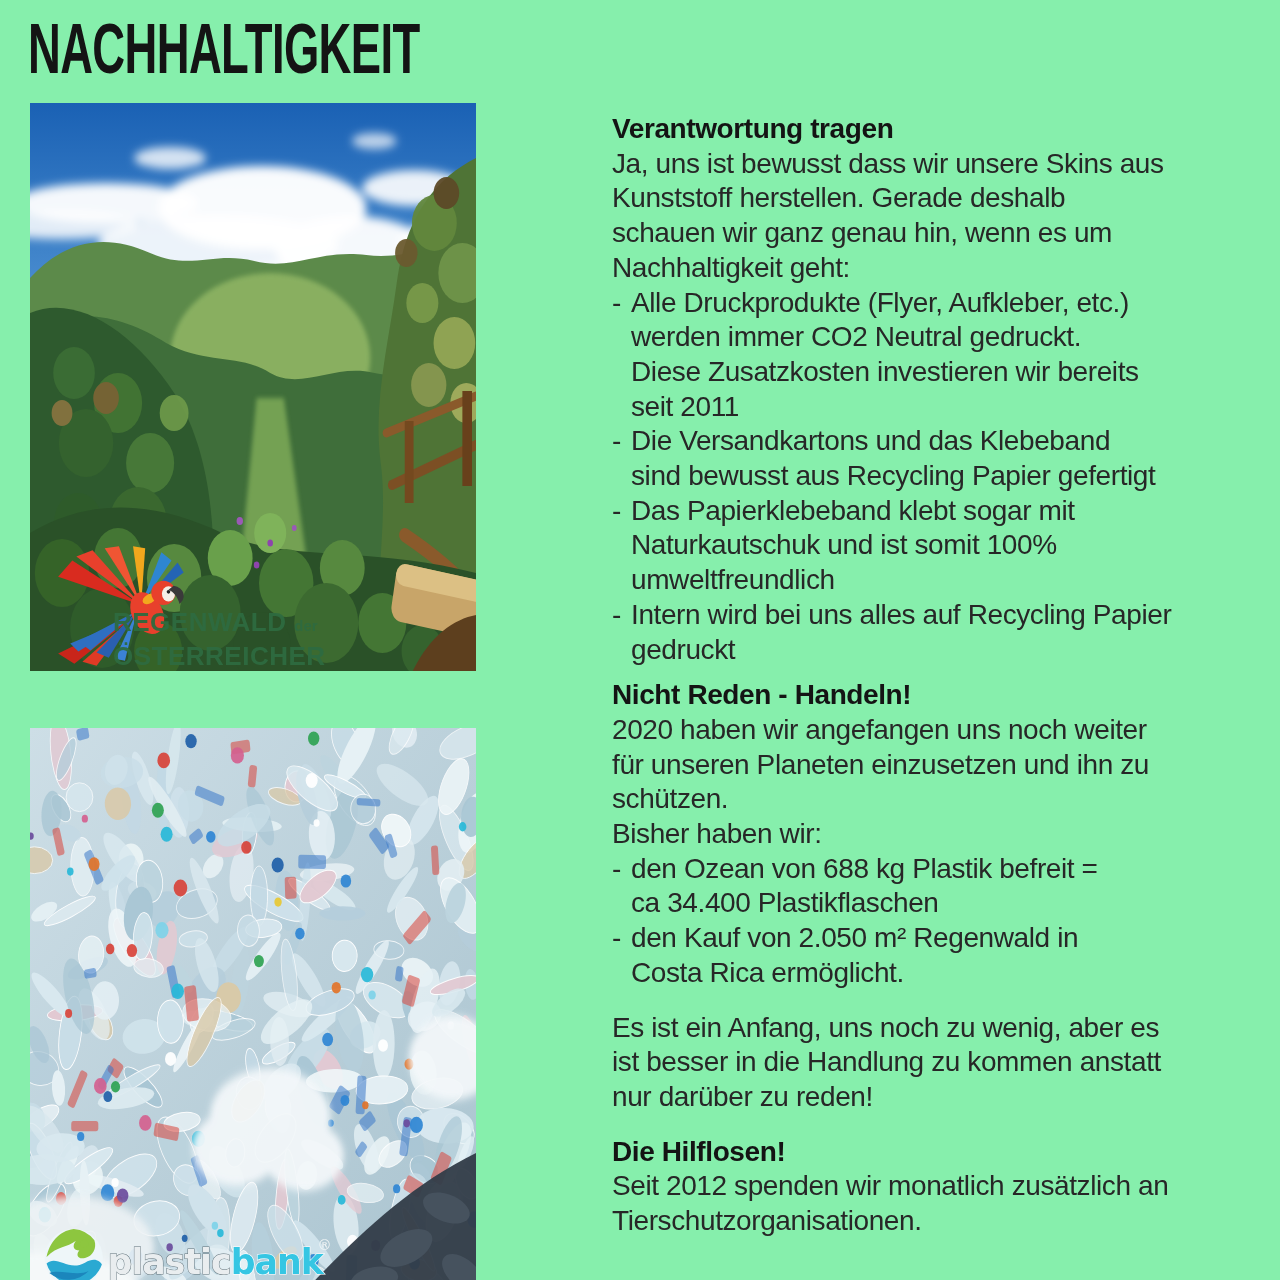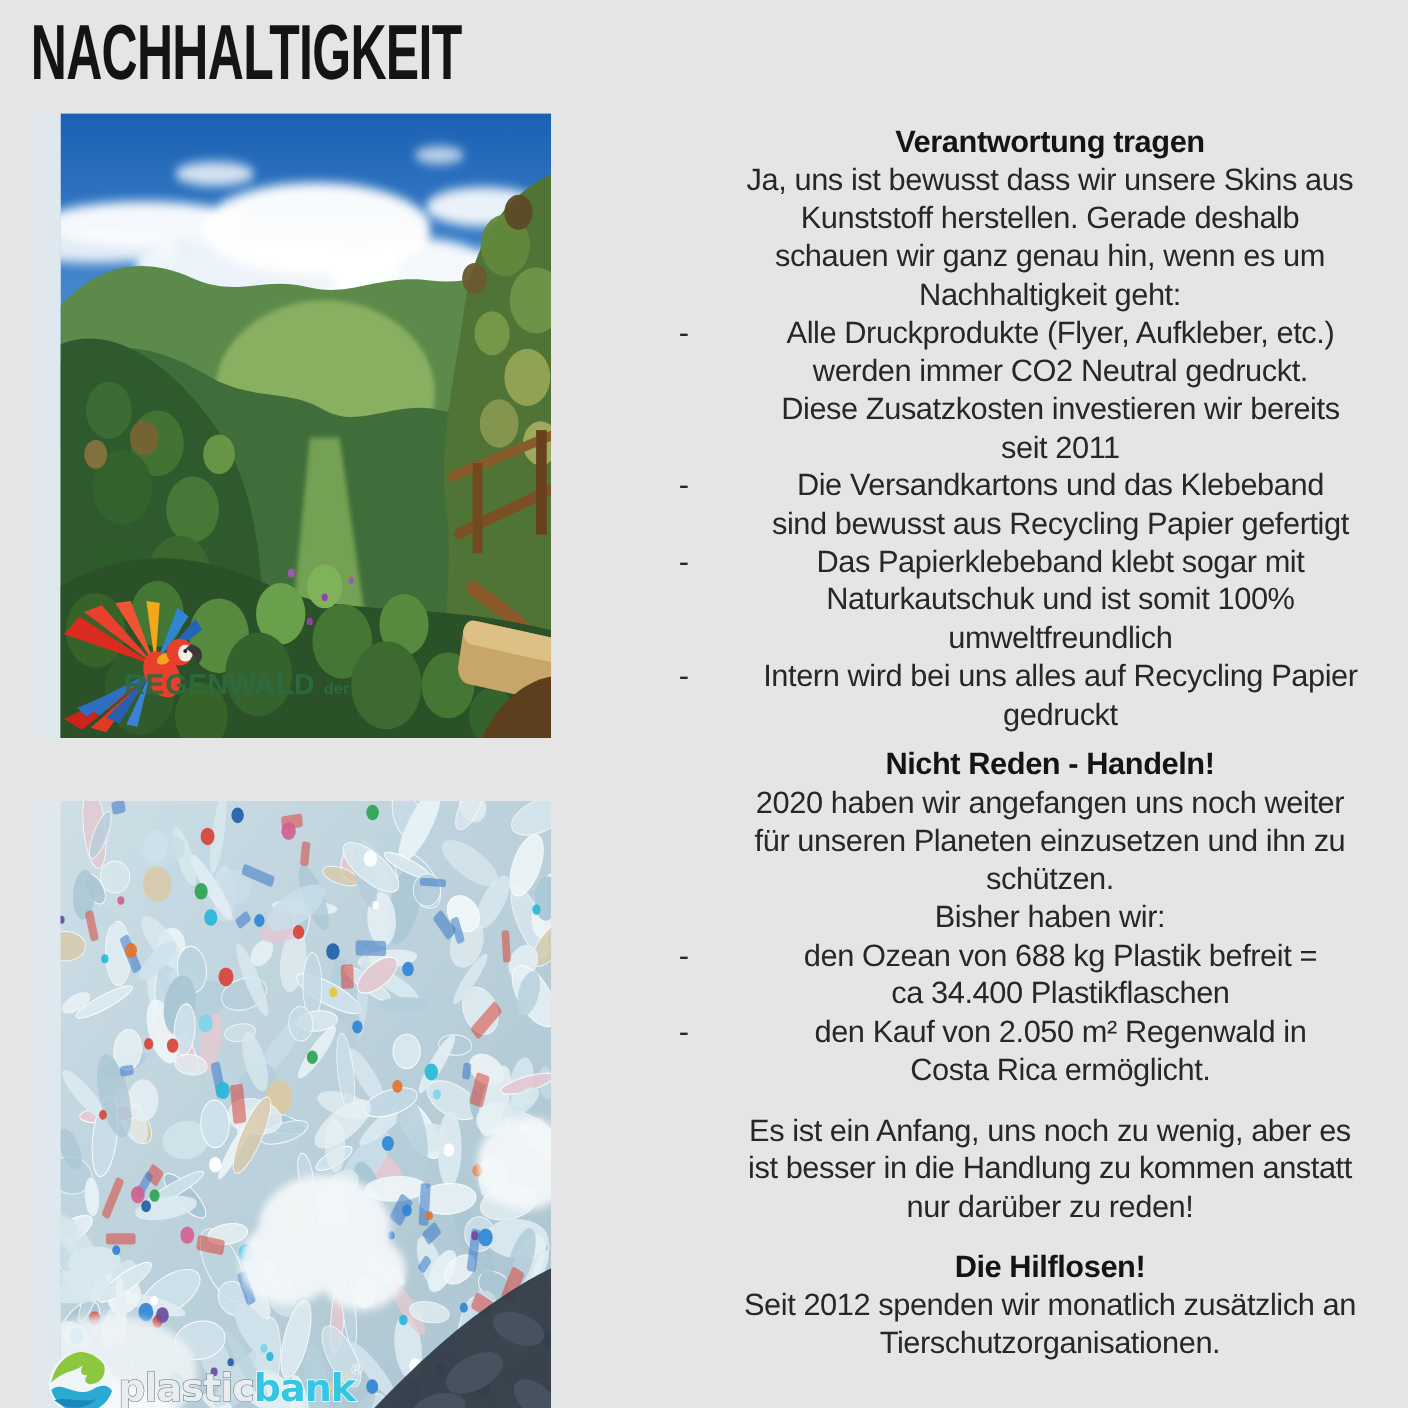--- a/index.html
+++ b/index.html
@@ -1,25 +1,25 @@
 <!DOCTYPE html>
 <html><head>
 <meta charset="utf-8">
 <style>
   html,body{margin:0;padding:0;background:#ffffff;}
-  .page{position:relative;width:1280px;height:1280px;background:#e5e5e5;overflow:hidden;
-        font-family:"Liberation Sans",sans-serif;text-align:center;}
+  .page{position:relative;width:1280px;height:1280px;background:#86efac;overflow:hidden;
+        font-family:"Liberation Sans",sans-serif;}
 
   
   .title{position:absolute;left:28px;top:12px;margin:0;
          font-size:71px;line-height:1.05;font-weight:700;color:#141414;
          letter-spacing:-1px;transform:scaleX(.64);transform-origin:0 0;white-space:nowrap;}
 
   
-  .photo{position:absolute;left:30px;width:446px;overflow:hidden;background:#dfe8ee;padding-left:25px;}
+  .photo{position:absolute;left:30px;width:446px;overflow:hidden;background:#dfe8ee;}
   #photo1{top:103px;height:568px;}
   #photo2{top:728px;height:570px;}
   .photo svg.fill{display:block;width:100%;height:100%;}
 
   
   .parrot{position:absolute;left:18px;top:443px;width:162px;height:122px;}
   .rw-logo{position:absolute;left:83px;top:504px;color:#2e6b40;font-weight:700;
            font-size:26px;line-height:31px;letter-spacing:.5px;opacity:.95;white-space:nowrap;}
   .rw-logo .small{font-size:15px;letter-spacing:0;}
 
@@ -161,20 +161,21 @@
       <ellipse cx="100" cy="52" rx="7" ry="4.5" transform="rotate(-30 100 52)" fill="#f2a71d"></ellipse>
       <circle cx="114" cy="46" r="12" fill="#e8402c"></circle>
       <ellipse cx="119" cy="47" rx="6.5" ry="7.5" fill="#f4efe6"></ellipse>
       <circle cx="119" cy="45" r="1.8" fill="#222222"></circle>
       <path d="M124,39 C135,41 137,51 130,57 C128,50 124,45 119,43 Z" fill="#3a3a3a"></path>
     </svg>
 
     <div class="rw-logo">
       <div><span>REGENWALD</span>
         <span class="small">der</span></div>
+      <div><span>ÖSTERREICHER</span></div>
     </div>
   </div>
 
   <div class="photo" id="photo2">
     <svg class="fill" id="bottlesvg" viewBox="0 0 557 570" preserveAspectRatio="none">
       <defs>
         <linearGradient id="bg2" x1="0" y1="0" x2="1" y2="1">
           <stop offset="0" stop-color="#cddee6"></stop>
             <stop offset="1" stop-color="#a9c3cf"></stop>
         </linearGradient>

